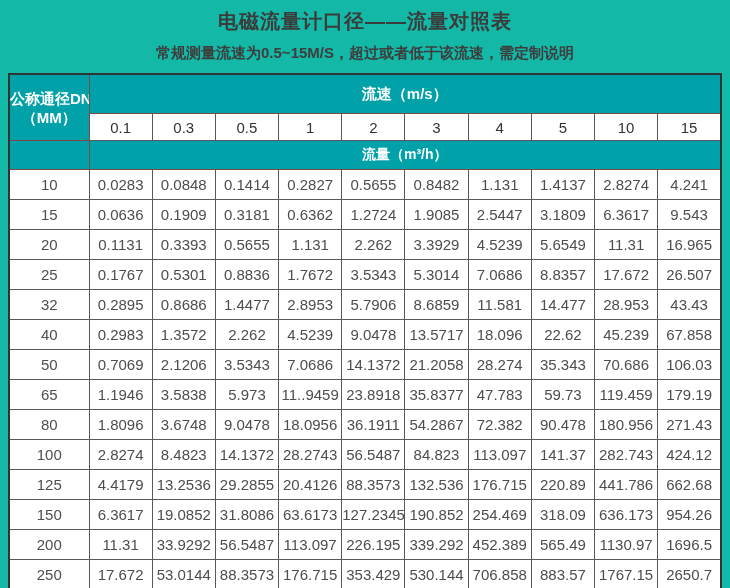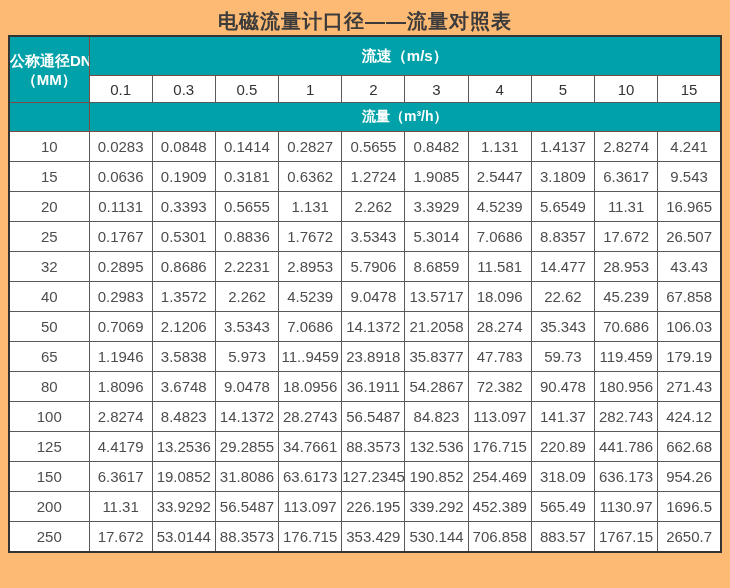--- a/index.html
+++ b/index.html
@@ -4,21 +4,21 @@
 <style>
   html, body {
     margin: 0;
     padding: 0;
     background: #ffffff;
     font-family: "Liberation Sans", "DejaVu Sans", sans-serif;
   }
   .page {
     width: 730px;
     height: 588px;
-    background: #fdba74;
+    background: #14b8a6;
     overflow: hidden;
     box-sizing: border-box;
   }
   .page-title {
     margin: 8px 0 0 0;
     text-align: center;
     font-size: 20px;
     font-weight: bold;
     color: #3b3b3b;
     letter-spacing: 1px;
@@ -71,20 +71,21 @@
     color: #4d4d4d;
     background: #ffffff;
   }
   tbody.flow-body td.dn-cell { color: #4d4d4d; }
 </style>
 </head>
 <body>
 
 <div class="page">
   <h1 class="page-title">电磁流量计口径——流量对照表</h1>
+  <p class="page-subtitle">常规测量流速为0.5~15M/S，超过或者低于该流速，需定制说明</p>
 
   <table class="flow-table">
     <colgroup>
       <col class="dn-col">
       <col>
         <col>
         <col>
         <col>
         <col>
         <col>
@@ -168,21 +169,21 @@
           <td>5.3014</td>
           <td>7.0686</td>
           <td>8.8357</td>
           <td>17.672</td>
           <td>26.507</td>
         </tr>
         <tr>
           <td class="dn-cell">32</td>
           <td>0.2895</td>
           <td>0.8686</td>
-          <td>2.2231</td>
+          <td>1.4477</td>
           <td>2.8953</td>
           <td>5.7906</td>
           <td>8.6859</td>
           <td>11.581</td>
           <td>14.477</td>
           <td>28.953</td>
           <td>43.43</td>
         </tr>
         <tr>
           <td class="dn-cell">40</td>
@@ -247,21 +248,21 @@
           <td>113.097</td>
           <td>141.37</td>
           <td>282.743</td>
           <td>424.12</td>
         </tr>
         <tr>
           <td class="dn-cell">125</td>
           <td>4.4179</td>
           <td>13.2536</td>
           <td>29.2855</td>
-          <td>34.7661</td>
+          <td>20.4126</td>
           <td>88.3573</td>
           <td>132.536</td>
           <td>176.715</td>
           <td>220.89</td>
           <td>441.786</td>
           <td>662.68</td>
         </tr>
         <tr>
           <td class="dn-cell">150</td>
           <td>6.3617</td>

